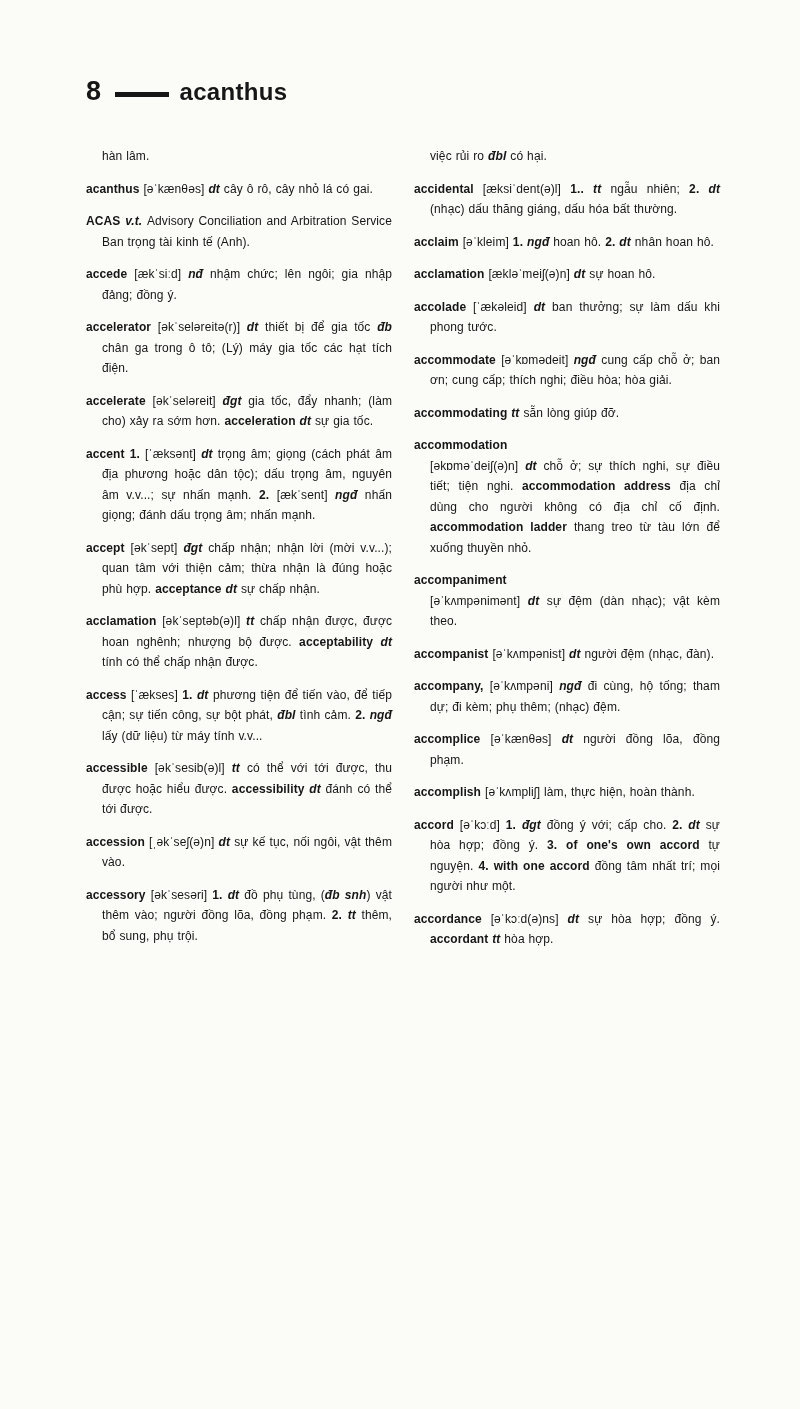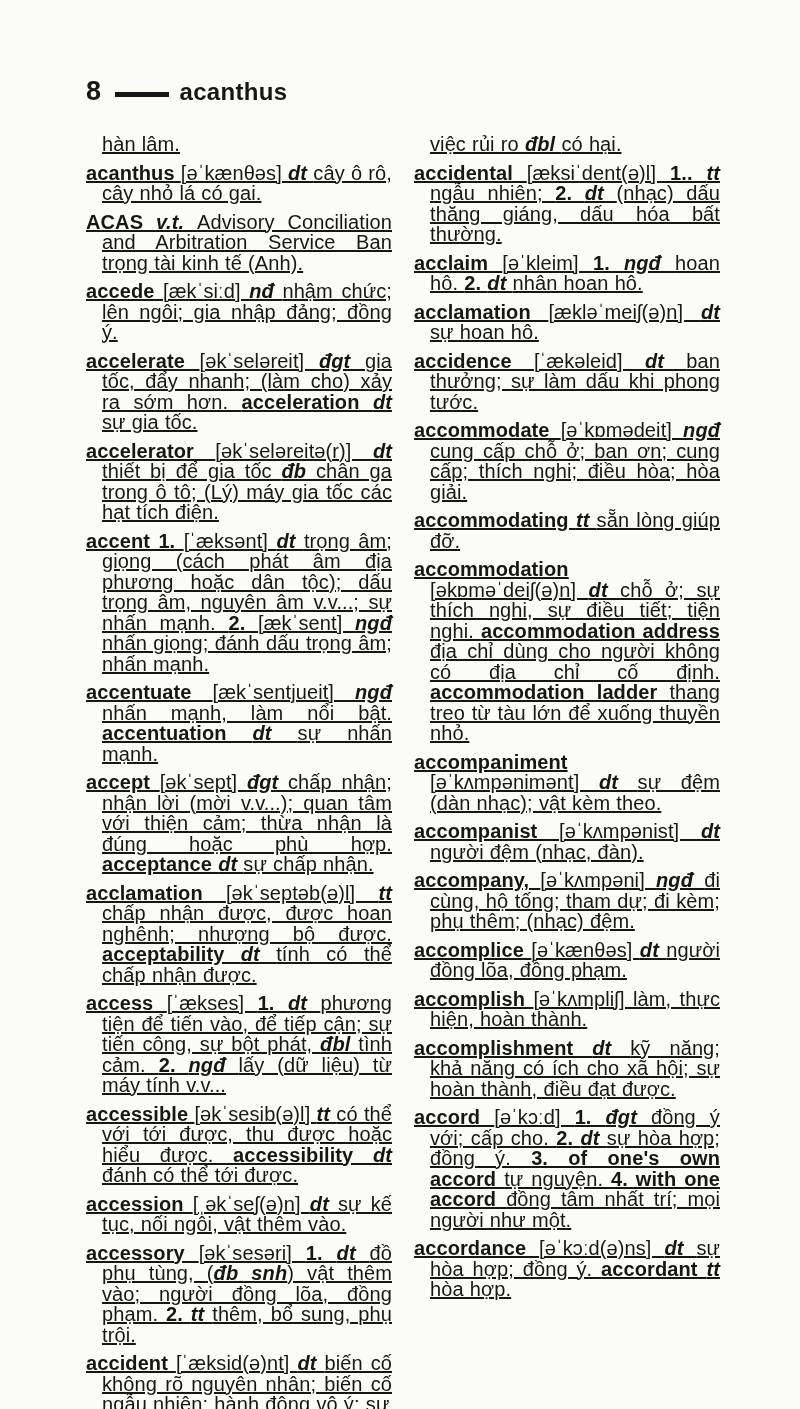--- a/index.html
+++ b/index.html
@@ -9,23 +9,23 @@
     font-family: "Liberation Sans", "DejaVu Sans", sans-serif;
     color: #161616; overflow: hidden;
   }
   .page-header { display: flex; align-items: center; margin: 14px 0 27px 0; }
   .page-number { font-size: 27px; font-weight: 700; letter-spacing: 0.5px; }
   .header-rule { width: 54px; height: 5px; background: #161616; margin: 5px 11px 0 13px; }
   .guide-word { font-size: 24px; font-weight: 700; letter-spacing: 0.3px; }
   .columns { display: flex; gap: 22px; }
   .column { flex: 1; min-width: 0; }
   .entry {
-    margin: 0 0 8px 0; font-size: 20px; line-height: 20.5px;
+    margin: 12px 0 8px 0; font-size: 12px; line-height: 20.5px;
     text-align: justify; padding-left: 16px; text-indent: -16px;
-    letter-spacing: 0.1px; word-spacing: 0.5px; text-decoration: underline;
+    letter-spacing: 0.1px; word-spacing: 0.5px;
   }
   .entry.continuation { text-indent: 0; }
   .seg-b { font-weight: 700; }
   .seg-i { font-weight: 700; font-style: italic; }
   .seg-n { font-weight: 400; }
 </style>
 </head>
 <body>
 
 <div class="page">
@@ -33,44 +33,41 @@
     <span class="page-number">8</span>
     <span class="header-rule"></span>
     <span class="guide-word">acanthus</span>
   </header>
   <main class="columns">
     <div class="column">
         <p class="entry continuation"><span class="seg-n">hàn lâm.</span></p>
         <p class="entry"><span class="seg-b">acanthus </span><span class="seg-n">[əˈkænθəs] </span><span class="seg-i">dt </span><span class="seg-n">cây ô rô, cây nhỏ lá có gai.</span></p>
         <p class="entry"><span class="seg-b">ACAS </span><span class="seg-i">v.t. </span><span class="seg-n">Advisory Conciliation and Arbitration Service Ban trọng tài kinh tế (Anh).</span></p>
         <p class="entry"><span class="seg-b">accede </span><span class="seg-n">[ækˈsiːd] </span><span class="seg-i">nđ </span><span class="seg-n">nhậm chức; lên ngôi; gia nhập đảng; đồng ý.</span></p>
+        <p class="entry"><span class="seg-b">accelerator </span><span class="seg-n">[əkˈseləreitə(r)] </span><span class="seg-i">dt </span><span class="seg-n">thiết bị để gia tốc </span><span class="seg-i">đb </span><span class="seg-n">chân ga trong ô tô; (Lý) máy gia tốc các hạt tích điện.</span></p>
         <p class="entry"><span class="seg-b">accelerate </span><span class="seg-n">[əkˈseləreit] </span><span class="seg-i">đgt </span><span class="seg-n">gia tốc, đẩy nhanh; (làm cho) xảy ra sớm hơn. </span><span class="seg-b">acceleration </span><span class="seg-i">dt </span><span class="seg-n">sự gia tốc.</span></p>
-        <p class="entry"><span class="seg-b">accelerator </span><span class="seg-n">[əkˈseləreitə(r)] </span><span class="seg-i">dt </span><span class="seg-n">thiết bị để gia tốc </span><span class="seg-i">đb </span><span class="seg-n">chân ga trong ô tô; (Lý) máy gia tốc các hạt tích điện.</span></p>
         <p class="entry"><span class="seg-b">accent 1. </span><span class="seg-n">[ˈæksənt] </span><span class="seg-i">dt </span><span class="seg-n">trọng âm; giọng (cách phát âm địa phương hoặc dân tộc); dấu trọng âm, nguyên âm v.v...; sự nhấn mạnh. </span><span class="seg-b">2. </span><span class="seg-n">[ækˈsent] </span><span class="seg-i">ngđ </span><span class="seg-n">nhấn giọng; đánh dấu trọng âm; nhấn mạnh.</span></p>
-        <p class="entry"><span class="seg-b">accentuate </span><span class="seg-n">[ækˈsentjueit] </span><span class="seg-i">ngđ </span><span class="seg-n">nhấn mạnh, làm nổi bật. </span><span class="seg-b">accentuation </span><span class="seg-i">dt </span><span class="seg-n">sự nhấn mạnh.</span></p>
         <p class="entry"><span class="seg-b">accept </span><span class="seg-n">[əkˈsept] </span><span class="seg-i">đgt </span><span class="seg-n">chấp nhận; nhận lời (mời v.v...); quan tâm với thiện cảm; thừa nhận là đúng hoặc phù hợp. </span><span class="seg-b">acceptance </span><span class="seg-i">dt </span><span class="seg-n">sự chấp nhận.</span></p>
         <p class="entry"><span class="seg-b">acclamation </span><span class="seg-n">[əkˈseptəb(ə)l] </span><span class="seg-i">tt </span><span class="seg-n">chấp nhận được, được hoan nghênh; nhượng bộ được. </span><span class="seg-b">acceptability </span><span class="seg-i">dt </span><span class="seg-n">tính có thể chấp nhận được.</span></p>
         <p class="entry"><span class="seg-b">access </span><span class="seg-n">[ˈækses] </span><span class="seg-b">1. </span><span class="seg-i">dt </span><span class="seg-n">phương tiện để tiến vào, để tiếp cận; sự tiến công, sự bột phát, </span><span class="seg-i">đbl </span><span class="seg-n">tình cảm. </span><span class="seg-b">2. </span><span class="seg-i">ngđ </span><span class="seg-n">lấy (dữ liệu) từ máy tính v.v...</span></p>
         <p class="entry"><span class="seg-b">accessible </span><span class="seg-n">[əkˈsesib(ə)l] </span><span class="seg-i">tt </span><span class="seg-n">có thể với tới được, thu được hoặc hiểu được. </span><span class="seg-b">accessibility </span><span class="seg-i">dt </span><span class="seg-n">đánh có thể tới được.</span></p>
         <p class="entry"><span class="seg-b">accession </span><span class="seg-n">[ˌəkˈseʃ(ə)n] </span><span class="seg-i">dt </span><span class="seg-n">sự kế tục, nối ngôi, vật thêm vào.</span></p>
         <p class="entry"><span class="seg-b">accessory </span><span class="seg-n">[əkˈsesəri] </span><span class="seg-b">1. </span><span class="seg-i">dt </span><span class="seg-n">đồ phụ tùng, (</span><span class="seg-i">đb snh</span><span class="seg-n">) vật thêm vào; người đồng lõa, đồng phạm. </span><span class="seg-b">2. </span><span class="seg-i">tt </span><span class="seg-n">thêm, bổ sung, phụ trội.</span></p>
-        <p class="entry"><span class="seg-b">accident </span><span class="seg-n">[ˈæksid(ə)nt] </span><span class="seg-i">dt </span><span class="seg-n">biến cố không rõ nguyên nhân; biến cố ngẫu nhiên; hành động vô ý; sự</span></p>
       </div>
     <div class="column">
         <p class="entry continuation"><span class="seg-n">việc rủi ro </span><span class="seg-i">đbl </span><span class="seg-n">có hại.</span></p>
         <p class="entry"><span class="seg-b">accidental </span><span class="seg-n">[æksiˈdent(ə)l] </span><span class="seg-b">1.. </span><span class="seg-i">tt </span><span class="seg-n">ngẫu nhiên; </span><span class="seg-b">2. </span><span class="seg-i">dt </span><span class="seg-n">(nhạc) dấu thăng giáng, dấu hóa bất thường.</span></p>
         <p class="entry"><span class="seg-b">acclaim </span><span class="seg-n">[əˈkleim] </span><span class="seg-b">1. </span><span class="seg-i">ngđ </span><span class="seg-n">hoan hô. </span><span class="seg-b">2. </span><span class="seg-i">dt </span><span class="seg-n">nhân hoan hô.</span></p>
         <p class="entry"><span class="seg-b">acclamation </span><span class="seg-n">[ækləˈmeiʃ(ə)n] </span><span class="seg-i">dt </span><span class="seg-n">sự hoan hô.</span></p>
-        <p class="entry"><span class="seg-b">accidence </span><span class="seg-n">[ˈækəleid] </span><span class="seg-i">dt </span><span class="seg-n">ban thưởng; sự làm dấu khi phong tước.</span></p>
+        <p class="entry"><span class="seg-b">accolade </span><span class="seg-n">[ˈækəleid] </span><span class="seg-i">dt </span><span class="seg-n">ban thưởng; sự làm dấu khi phong tước.</span></p>
         <p class="entry"><span class="seg-b">accommodate </span><span class="seg-n">[əˈkɒmədeit] </span><span class="seg-i">ngđ </span><span class="seg-n">cung cấp chỗ ở; ban ơn; cung cấp; thích nghi; điều hòa; hòa giải.</span></p>
         <p class="entry"><span class="seg-b">accommodating </span><span class="seg-i">tt </span><span class="seg-n">sẵn lòng giúp đỡ.</span></p>
         <p class="entry"><span class="seg-b">accommodation</span><br><span class="seg-n">[əkɒməˈdeiʃ(ə)n] </span><span class="seg-i">dt </span><span class="seg-n">chỗ ở; sự thích nghi, sự điều tiết; tiện nghi. </span><span class="seg-b">accommodation address </span><span class="seg-n">địa chỉ dùng cho người không có địa chỉ cố định. </span><span class="seg-b">accommodation ladder </span><span class="seg-n">thang treo từ tàu lớn để xuống thuyền nhỏ.</span></p>
         <p class="entry"><span class="seg-b">accompaniment</span><br><span class="seg-n">[əˈkʌmpənimənt] </span><span class="seg-i">dt </span><span class="seg-n">sự đệm (dàn nhạc); vật kèm theo.</span></p>
         <p class="entry"><span class="seg-b">accompanist </span><span class="seg-n">[əˈkʌmpənist] </span><span class="seg-i">dt </span><span class="seg-n">người đệm (nhạc, đàn).</span></p>
         <p class="entry"><span class="seg-b">accompany, </span><span class="seg-n">[əˈkʌmpəni] </span><span class="seg-i">ngđ </span><span class="seg-n">đi cùng, hộ tống; tham dự; đi kèm; phụ thêm; (nhạc) đệm.</span></p>
         <p class="entry"><span class="seg-b">accomplice </span><span class="seg-n">[əˈkænθəs] </span><span class="seg-i">dt </span><span class="seg-n">người đồng lõa, đồng phạm.</span></p>
         <p class="entry"><span class="seg-b">accomplish </span><span class="seg-n">[əˈkʌmpliʃ] làm, thực hiện, hoàn thành.</span></p>
-        <p class="entry"><span class="seg-b">accomplishment </span><span class="seg-i">dt </span><span class="seg-n">kỹ năng; khả năng có ích cho xã hội; sự hoàn thành, điều đạt được.</span></p>
         <p class="entry"><span class="seg-b">accord </span><span class="seg-n">[əˈkɔːd] </span><span class="seg-b">1. </span><span class="seg-i">đgt </span><span class="seg-n">đồng ý với; cấp cho. </span><span class="seg-b">2. </span><span class="seg-i">dt </span><span class="seg-n">sự hòa hợp; đồng ý. </span><span class="seg-b">3. of one's own accord </span><span class="seg-n">tự nguyện. </span><span class="seg-b">4. with one accord </span><span class="seg-n">đồng tâm nhất trí; mọi người như một.</span></p>
         <p class="entry"><span class="seg-b">accordance </span><span class="seg-n">[əˈkɔːd(ə)ns] </span><span class="seg-i">dt </span><span class="seg-n">sự hòa hợp; đồng ý. </span><span class="seg-b">accordant </span><span class="seg-i">tt </span><span class="seg-n">hòa hợp.</span></p>
       </div>
   </main>
 </div>
 
 </body></html>

